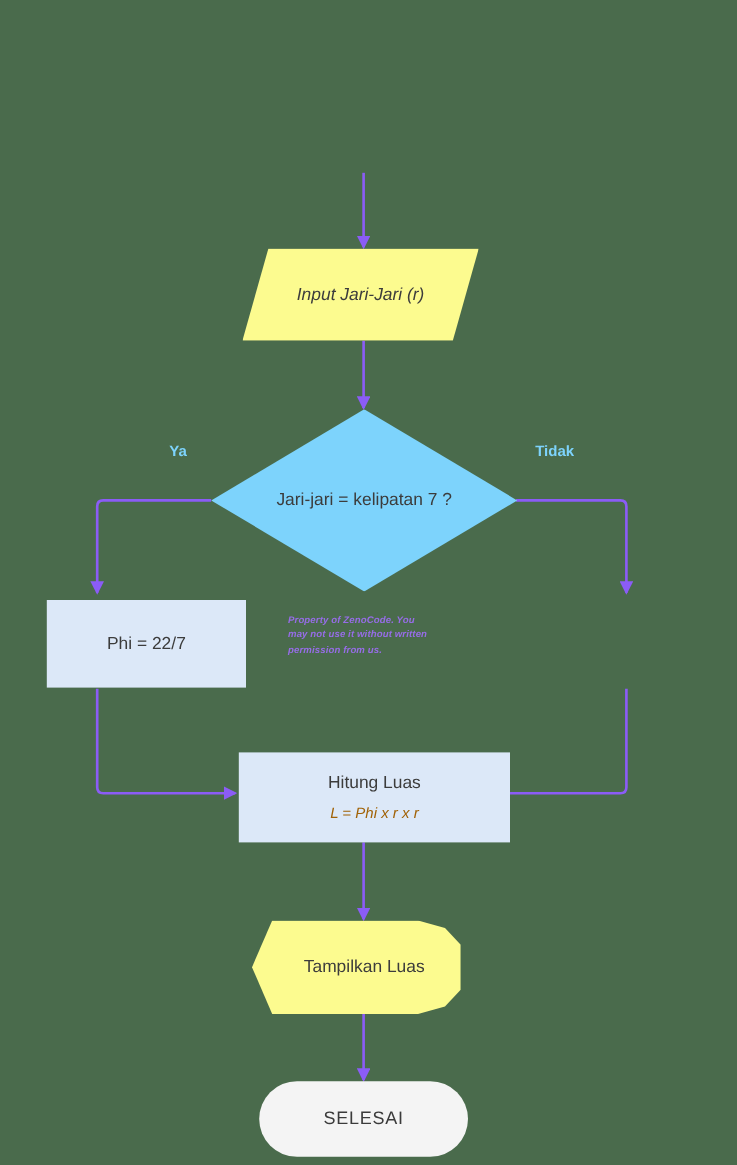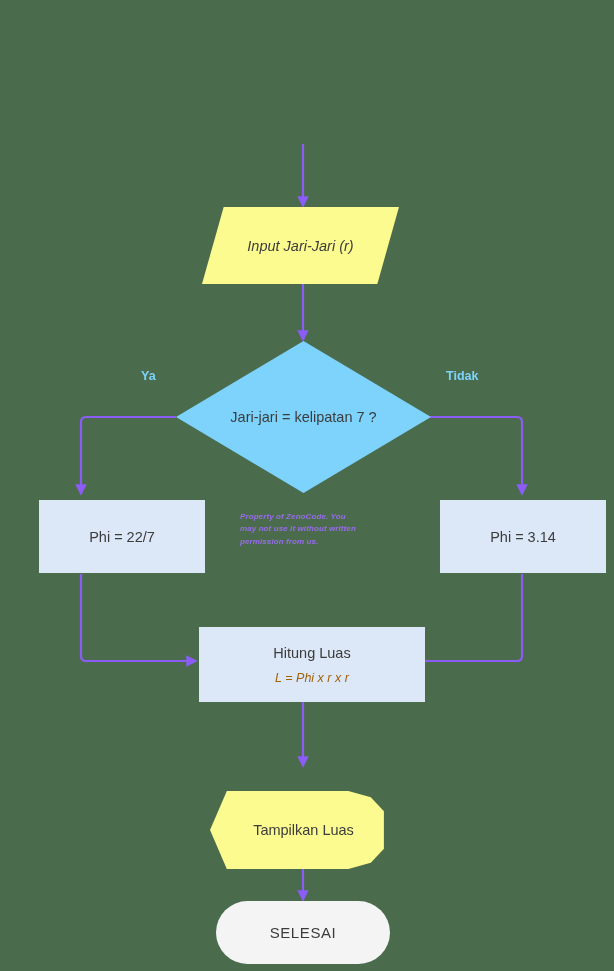--- a/index.html
+++ b/index.html
@@ -65,21 +65,20 @@
     font-style: italic;
     margin-top: 10px;
     color: #a16207;
   }
   
   .display {
     background: #fcfb8f;
     -webkit-clip-path: polygon(9% 0%, 74% 0%, 86% 8%, 93% 26%, 93% 74%, 86% 92%, 74% 100%, 9% 100%, 0% 50%);
     clip-path: polygon(9% 0%, 74% 0%, 86% 8%, 93% 26%, 93% 74%, 86% 92%, 74% 100%, 9% 100%, 0% 50%);
     font-size: 14.5px;
-    margin-top: 24px;
   }
   
   .edge-label {
     position: absolute;
     color: #7dd3fc;
     font-size: 12.5px;
     font-weight: 700;
     white-space: nowrap;
   }
   
@@ -141,23 +140,20 @@
   </div>
 
   <div class="edge-label" style="left:446px; top:369px;">
     <span>Tidak</span>
   </div>
 
   <div class="node process" style="left:-1px; top:500px; width:166px; height:73px;margin-left:40px;">
     <span>Phi = 22/7</span>
   </div>
 
-  <div class="node process" style="left:440px; top:500px; width:166px; height:73px;">
-    <span>Phi = 3.14</span>
-  </div>
 
   <div class="watermark" style="left:240px; top:511px;">Property of ZenoCode. You may not use it without written permission from us.</div>
 
   <div class="node process" style="left:199px; top:627px; width:226px; height:75px;">
     <span>Hitung Luas</span>
     <span class="sub">L = Phi x r x r</span>
   </div>
 
   <div class="node display" style="left:210px; top:767px; width:187px; height:78px;">
     <span>Tampilkan Luas</span>

